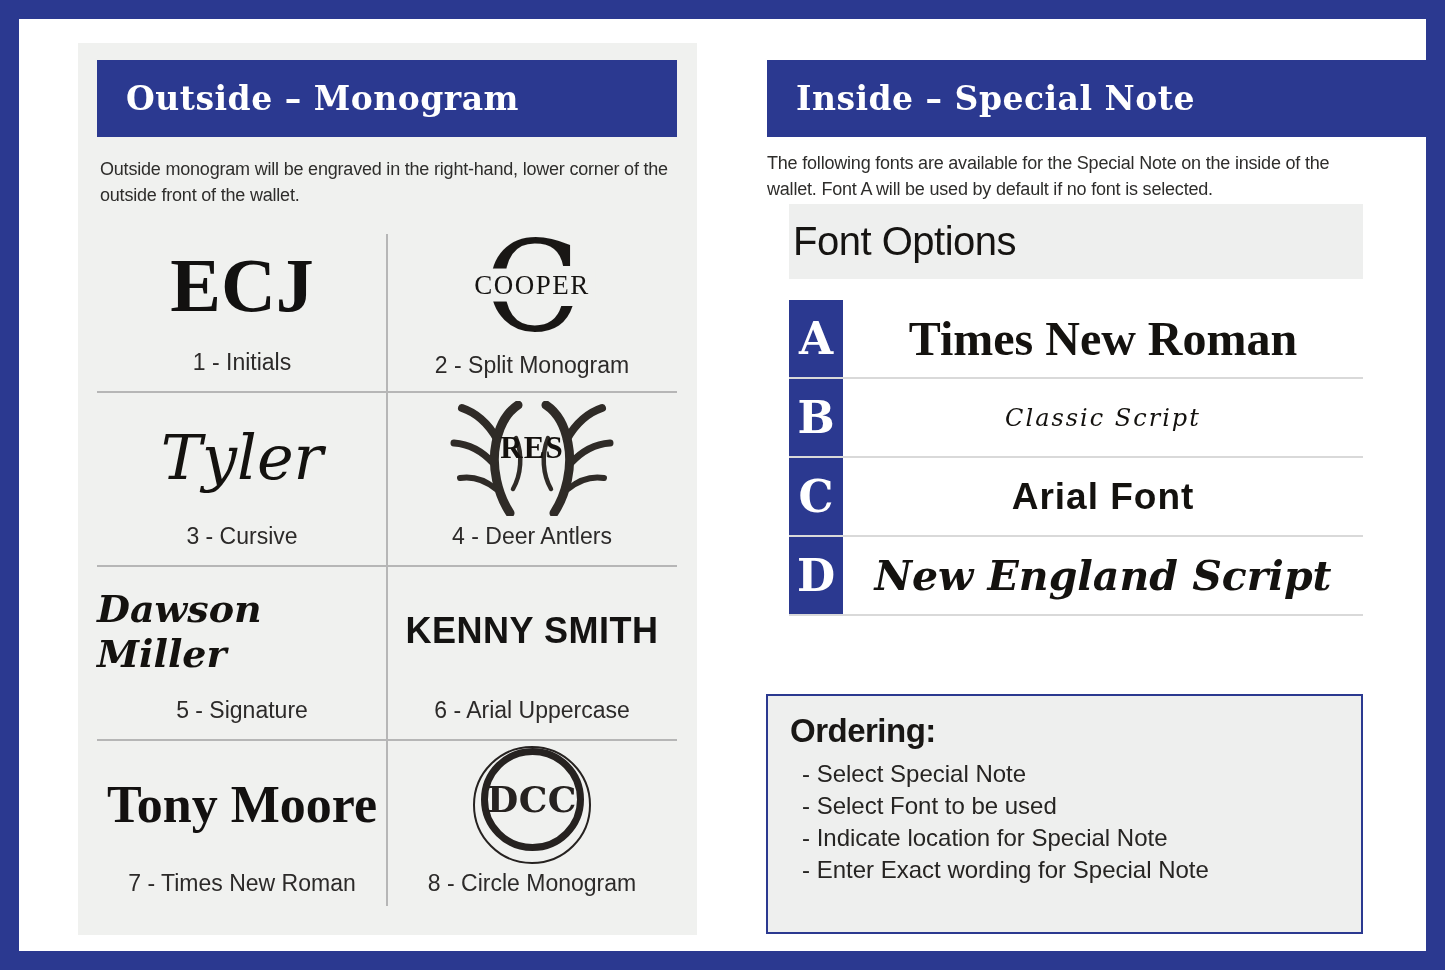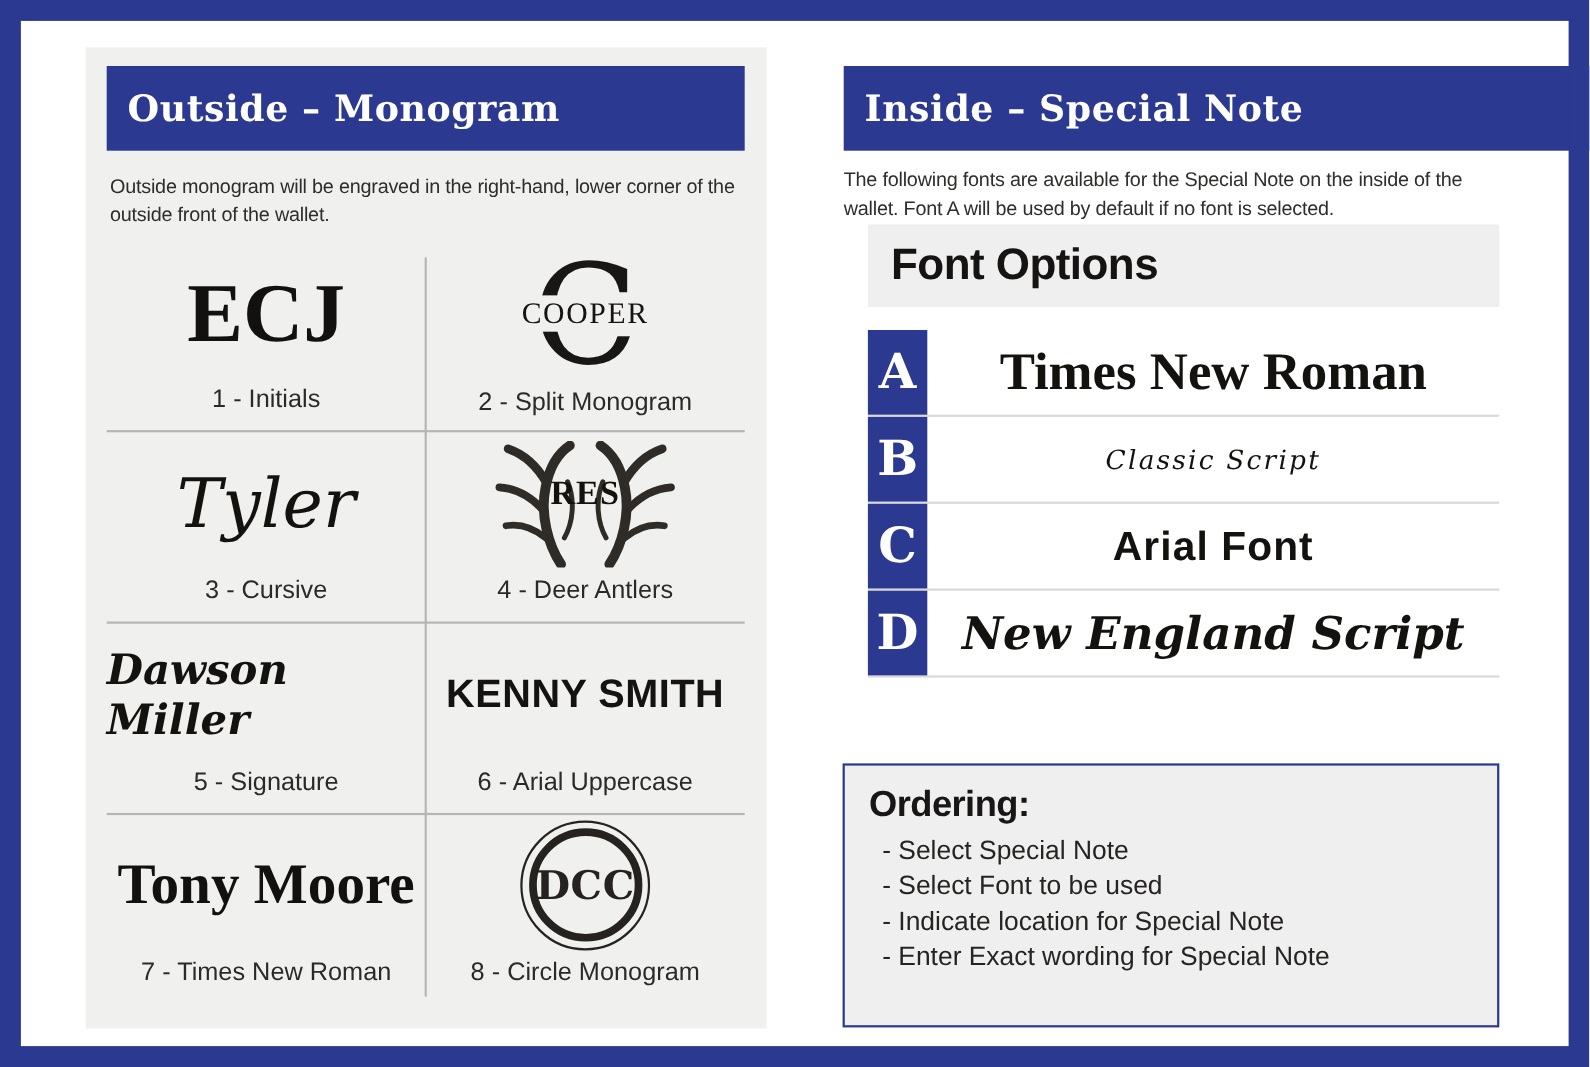--- a/index.html
+++ b/index.html
@@ -11,21 +11,21 @@
   body{font-family:"Liberation Sans", sans-serif;}
   .stage{position:relative;width:1445px;height:970px;background:#ffffff;overflow:hidden;}
   .frame{position:absolute;inset:0;border:19px solid var(--blue);pointer-events:none;}
 
   
   .left-bg{position:absolute;left:78px;top:43px;width:619px;height:892px;background:var(--panel);}
   .panel-header{position:absolute;background:var(--blue);display:flex;align-items:center;}
   .hdr-left{left:97px;top:60px;width:580px;height:77px;}
   .hdr-right{left:767px;top:60px;width:683px;height:77px;}
   .panel-title{font-family:"DejaVu Serif", serif;font-weight:bold;font-size:33px;color:#ffffff;
-    letter-spacing:.5px;padding-left:19px;white-space:nowrap;}
+    letter-spacing:.5px;padding-left:29px;white-space:nowrap;}
   .panel-desc{position:absolute;font-size:18px;line-height:1.45;letter-spacing:-.2px;color:#2e2d2b;}
   .desc-left{left:100px;top:156px;width:578px;}
   .desc-right{left:767px;top:150px;width:606px;}
 
   .grid{position:absolute;left:97px;top:222px;width:580px;height:690px;
     display:grid;grid-template-columns:290px 290px;grid-template-rows:169px 174px 174px 173px;}
   .vline{position:absolute;left:289px;top:12px;width:2px;height:672px;background:var(--div);}
   .hline{position:absolute;left:0;width:580px;height:2px;background:var(--div);}
   .h1{top:169px}.h2{top:343px}.h3{top:517px}
   .cell{display:flex;flex-direction:column;align-items:center;}
@@ -40,29 +40,29 @@
     font-size:27px;letter-spacing:1.5px;color:#161412;white-space:nowrap;}
   .m-cursive{font-family:"DejaVu Serif", serif;font-style:italic;font-size:62px;color:#14120f;}
   .antler-wrap{position:relative;width:280px;height:112px;}
   .antler-wrap svg{position:absolute;inset:0;}
   .res{position:absolute;left:50%;top:42%;transform:translate(-50%,-50%);
     font-family:"Liberation Serif", serif;font-weight:bold;font-size:31px;letter-spacing:1px;color:#14110e;}
   .m-signature{font-family:"DejaVu Serif", serif;font-style:italic;font-weight:bold;font-size:38px;color:#14120f;}
   .m-upper{font-family:"Liberation Sans", sans-serif;font-weight:bold;font-size:36px;letter-spacing:.5px;color:#141312;}
   .m-times{font-family:"Liberation Serif", serif;font-weight:bold;font-size:52px;color:#131110;}
   .circle-outer{width:118px;height:118px;border:2px solid #262220;border-radius:50%;
-    display:flex;align-items:center;justify-content:center;}
+    display:flex;justify-content:center;}
   .circle-inner{width:103px;height:103px;border:7px solid #262220;border-radius:50%;
     display:flex;align-items:center;justify-content:center;}
   .dcc{font-family:"DejaVu Serif", serif;font-weight:bold;font-size:36px;letter-spacing:.5px;color:#262220;}
 
   
   .band{position:absolute;left:789px;top:204px;width:574px;height:75px;background:var(--band);
     display:flex;align-items:center;}
-  .band-title{font-weight:bold;font-size:40px;color:#161412;padding-left:21px;letter-spacing:-.5px;}
+  .band-title{font-weight:normal;font-size:40px;color:#161412;padding-left:4px;letter-spacing:-.5px;}
   .rows{position:absolute;left:789px;top:300px;width:574px;}
   .font-row{height:79px;display:flex;align-items:stretch;border-bottom:2px solid var(--rowdiv);}
   .tile{width:54px;background:var(--blue);display:flex;align-items:center;justify-content:center;
     font-family:"DejaVu Serif", serif;font-weight:bold;font-size:44px;color:#ffffff;}
   .sample{flex:1;display:flex;align-items:center;justify-content:center;color:#14120f;}
   .sample-a{font-family:"Liberation Serif", serif;font-weight:bold;font-size:48px;}
   .sample-b{font-family:"DejaVu Serif", serif;font-style:italic;font-size:24px;letter-spacing:2px;}
   .sample-c{font-family:"Liberation Sans", sans-serif;font-weight:bold;font-size:37px;letter-spacing:1px;}
   .sample-d{font-family:"DejaVu Serif", serif;font-style:italic;font-weight:bold;font-size:41px;}
 

